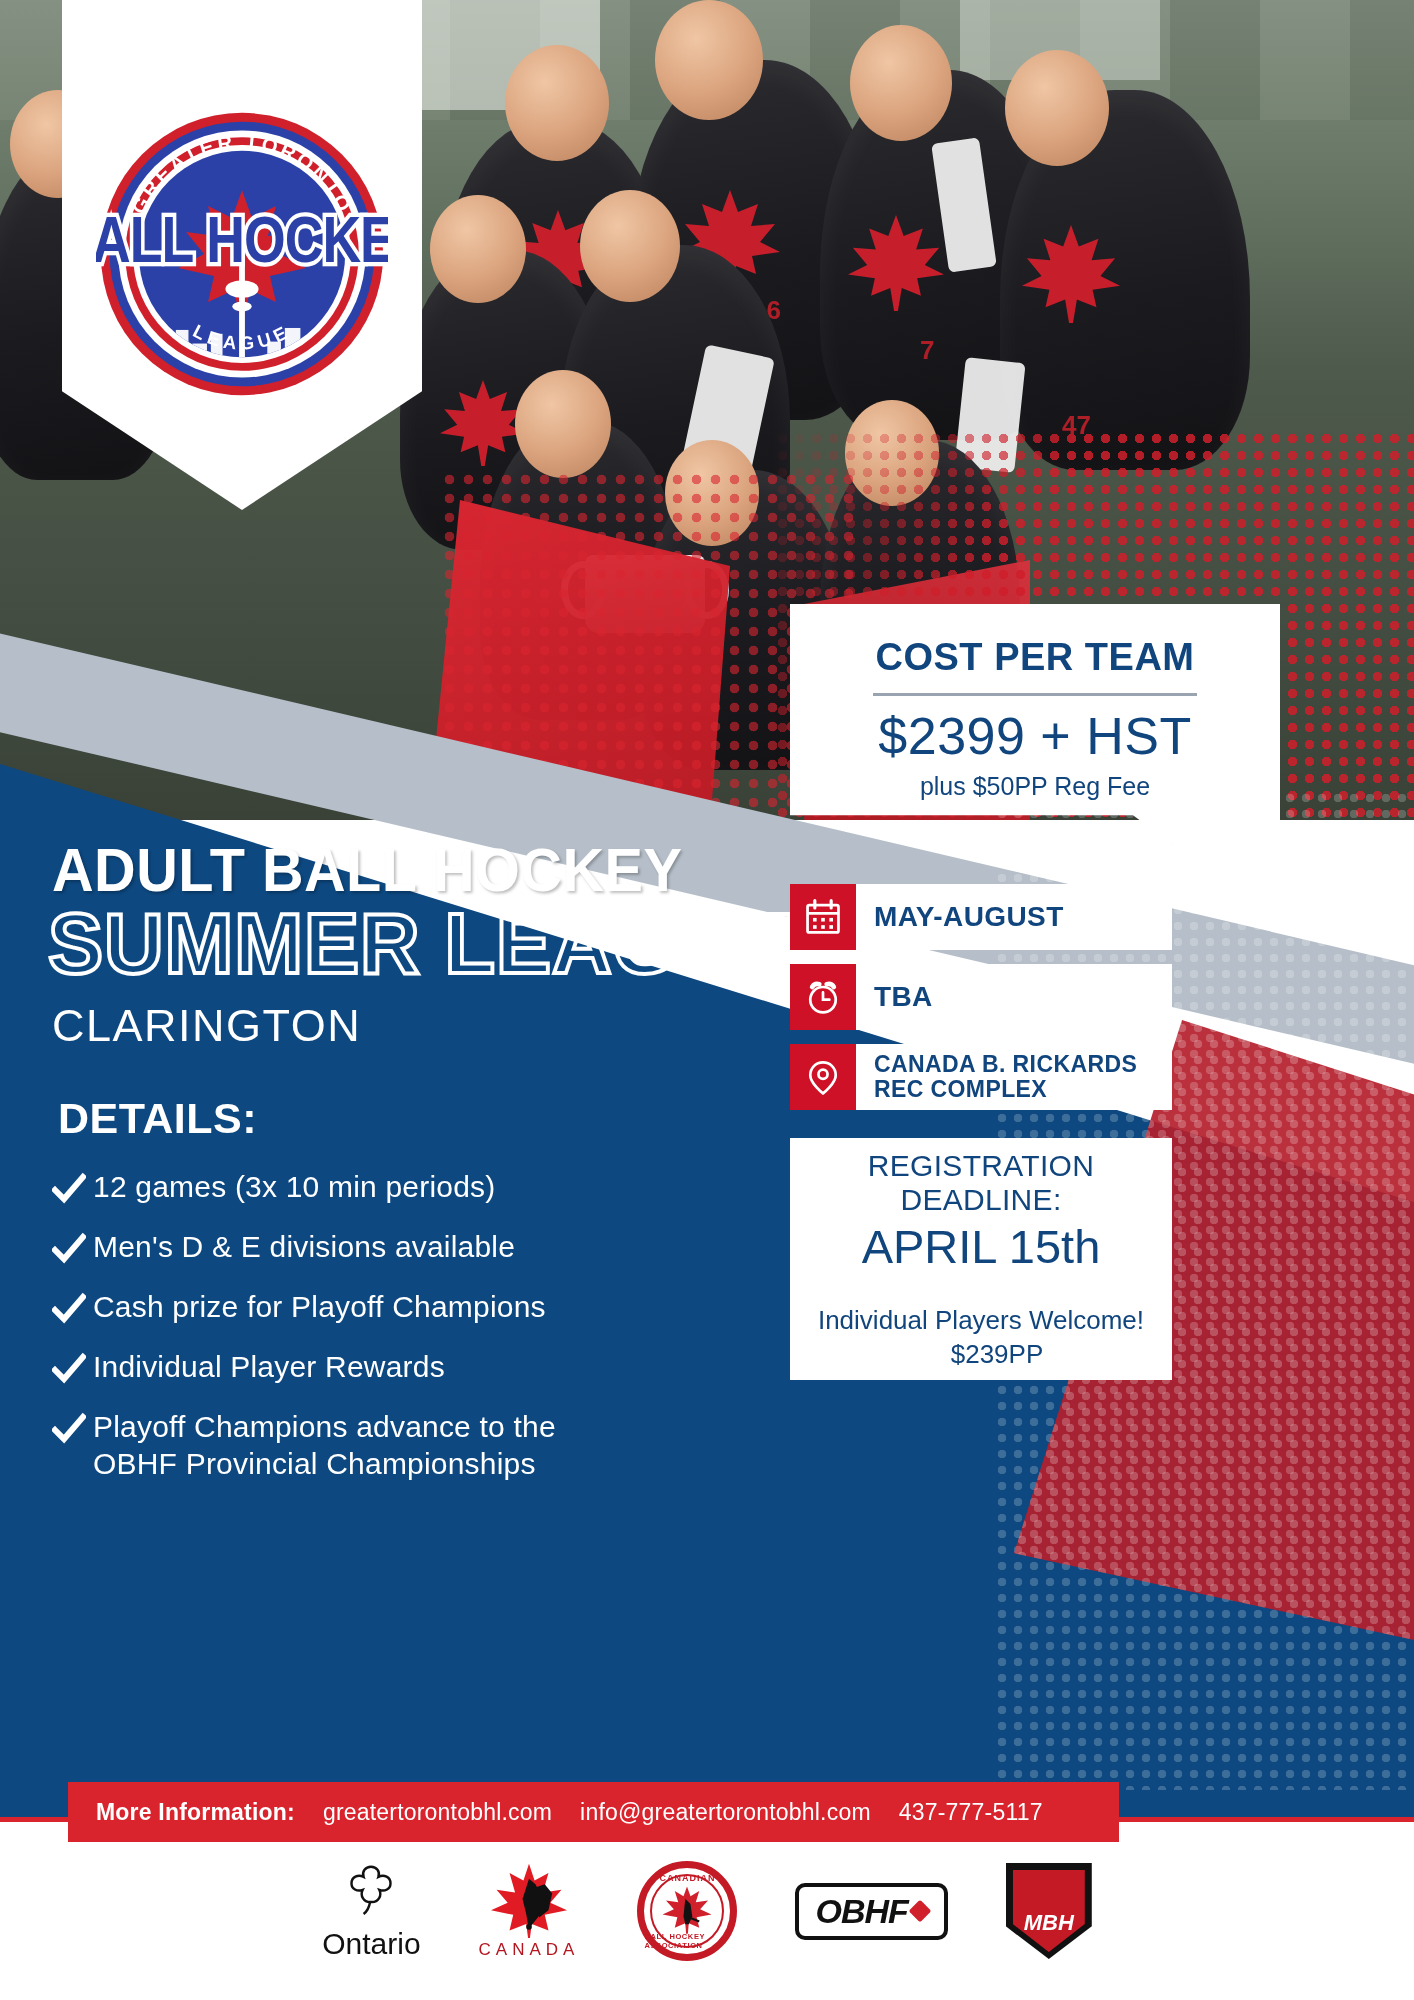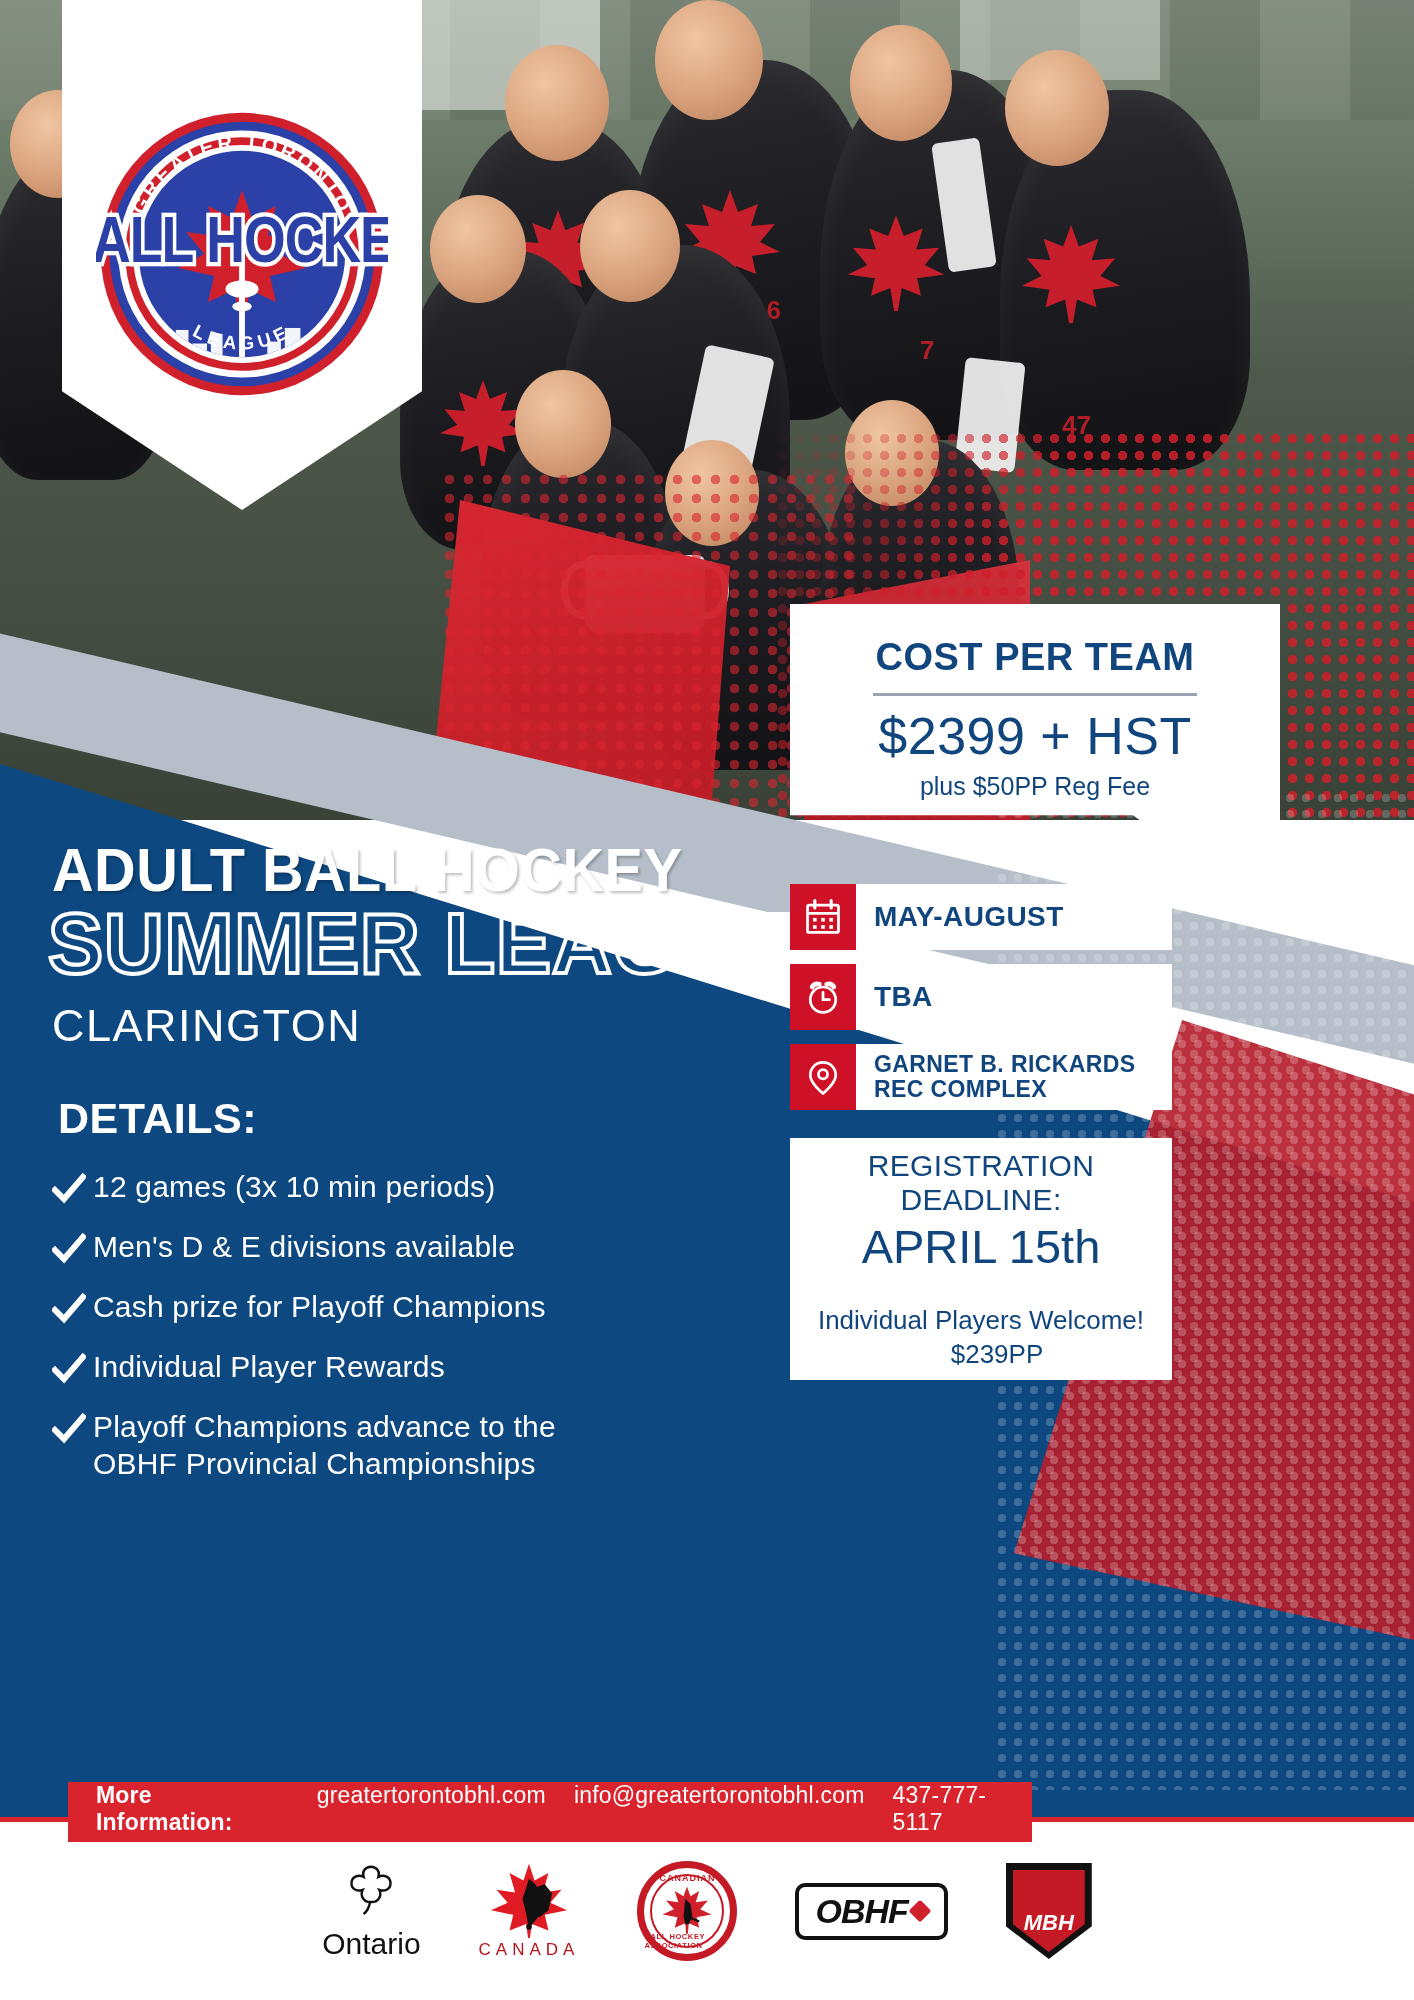--- a/index.html
+++ b/index.html
@@ -275,23 +275,23 @@
   .players-card {
     position:absolute; left: 0; top: 1288px; width: 382px; height: 92px;
     background:#ffffff; text-align:center; padding-top: 17px;
   }
   .pl-t1 { color:#11457d; font-size: 26px; font-weight:400; }
   .pl-t2 { color:#11457d; font-size: 26px; font-weight:400; margin-top: 3px; padding-left: 32px; }
 
   
   .contact-bar {
     position:absolute; left: 68px; top: 1782px;
-    width: 964px; height: 60px;
+    width: 1051px; height: 60px;
     background:#d9242e;
-    display:flex; gap: 28px;
+    display:flex; align-items:center; gap: 28px;
     padding-left: 28px;
     z-index: 11;
     color:#ffffff;
   }
   .cb-lbl { font-weight:700; font-size: 23px; letter-spacing:.2px; }
   .cb-item { font-weight:400; font-size: 23px; letter-spacing:.2px; }
 
   
   .sponsors {
     position:absolute; left:0; bottom: 24px; width: 1414px; height: 130px;
@@ -556,21 +556,21 @@
       <span class="info-lbl">TBA</span>
     </div>
 
     <div class="info-row" id="row-loc">
       <span class="info-ico">
         <svg viewBox="0 0 44 44" width="40" height="40">
           <path d="M22 6 C14 6 8 12 8 20 C8 29 22 40 22 40 C22 40 36 29 36 20 C36 12 30 6 22 6 Z" fill="none" stroke="#fff" stroke-width="3"></path>
           <circle cx="22" cy="19" r="5" fill="none" stroke="#fff" stroke-width="3"></circle>
         </svg>
       </span>
-      <span class="info-lbl small">GARNET B. RICKARDS REC COMPLEX</span>
+      <span class="info-lbl small">CANADA B. RICKARDS REC COMPLEX</span>
     </div>
 
     <div class="deadline-card">
       <div class="dl-t1">REGISTRATION DEADLINE:</div>
       <div class="dl-t2">APRIL 15th</div>
     </div>
 
     <div class="players-card">
       <div class="pl-t1">Individual Players Welcome!</div>
       <div class="pl-t2">$239PP</div>

